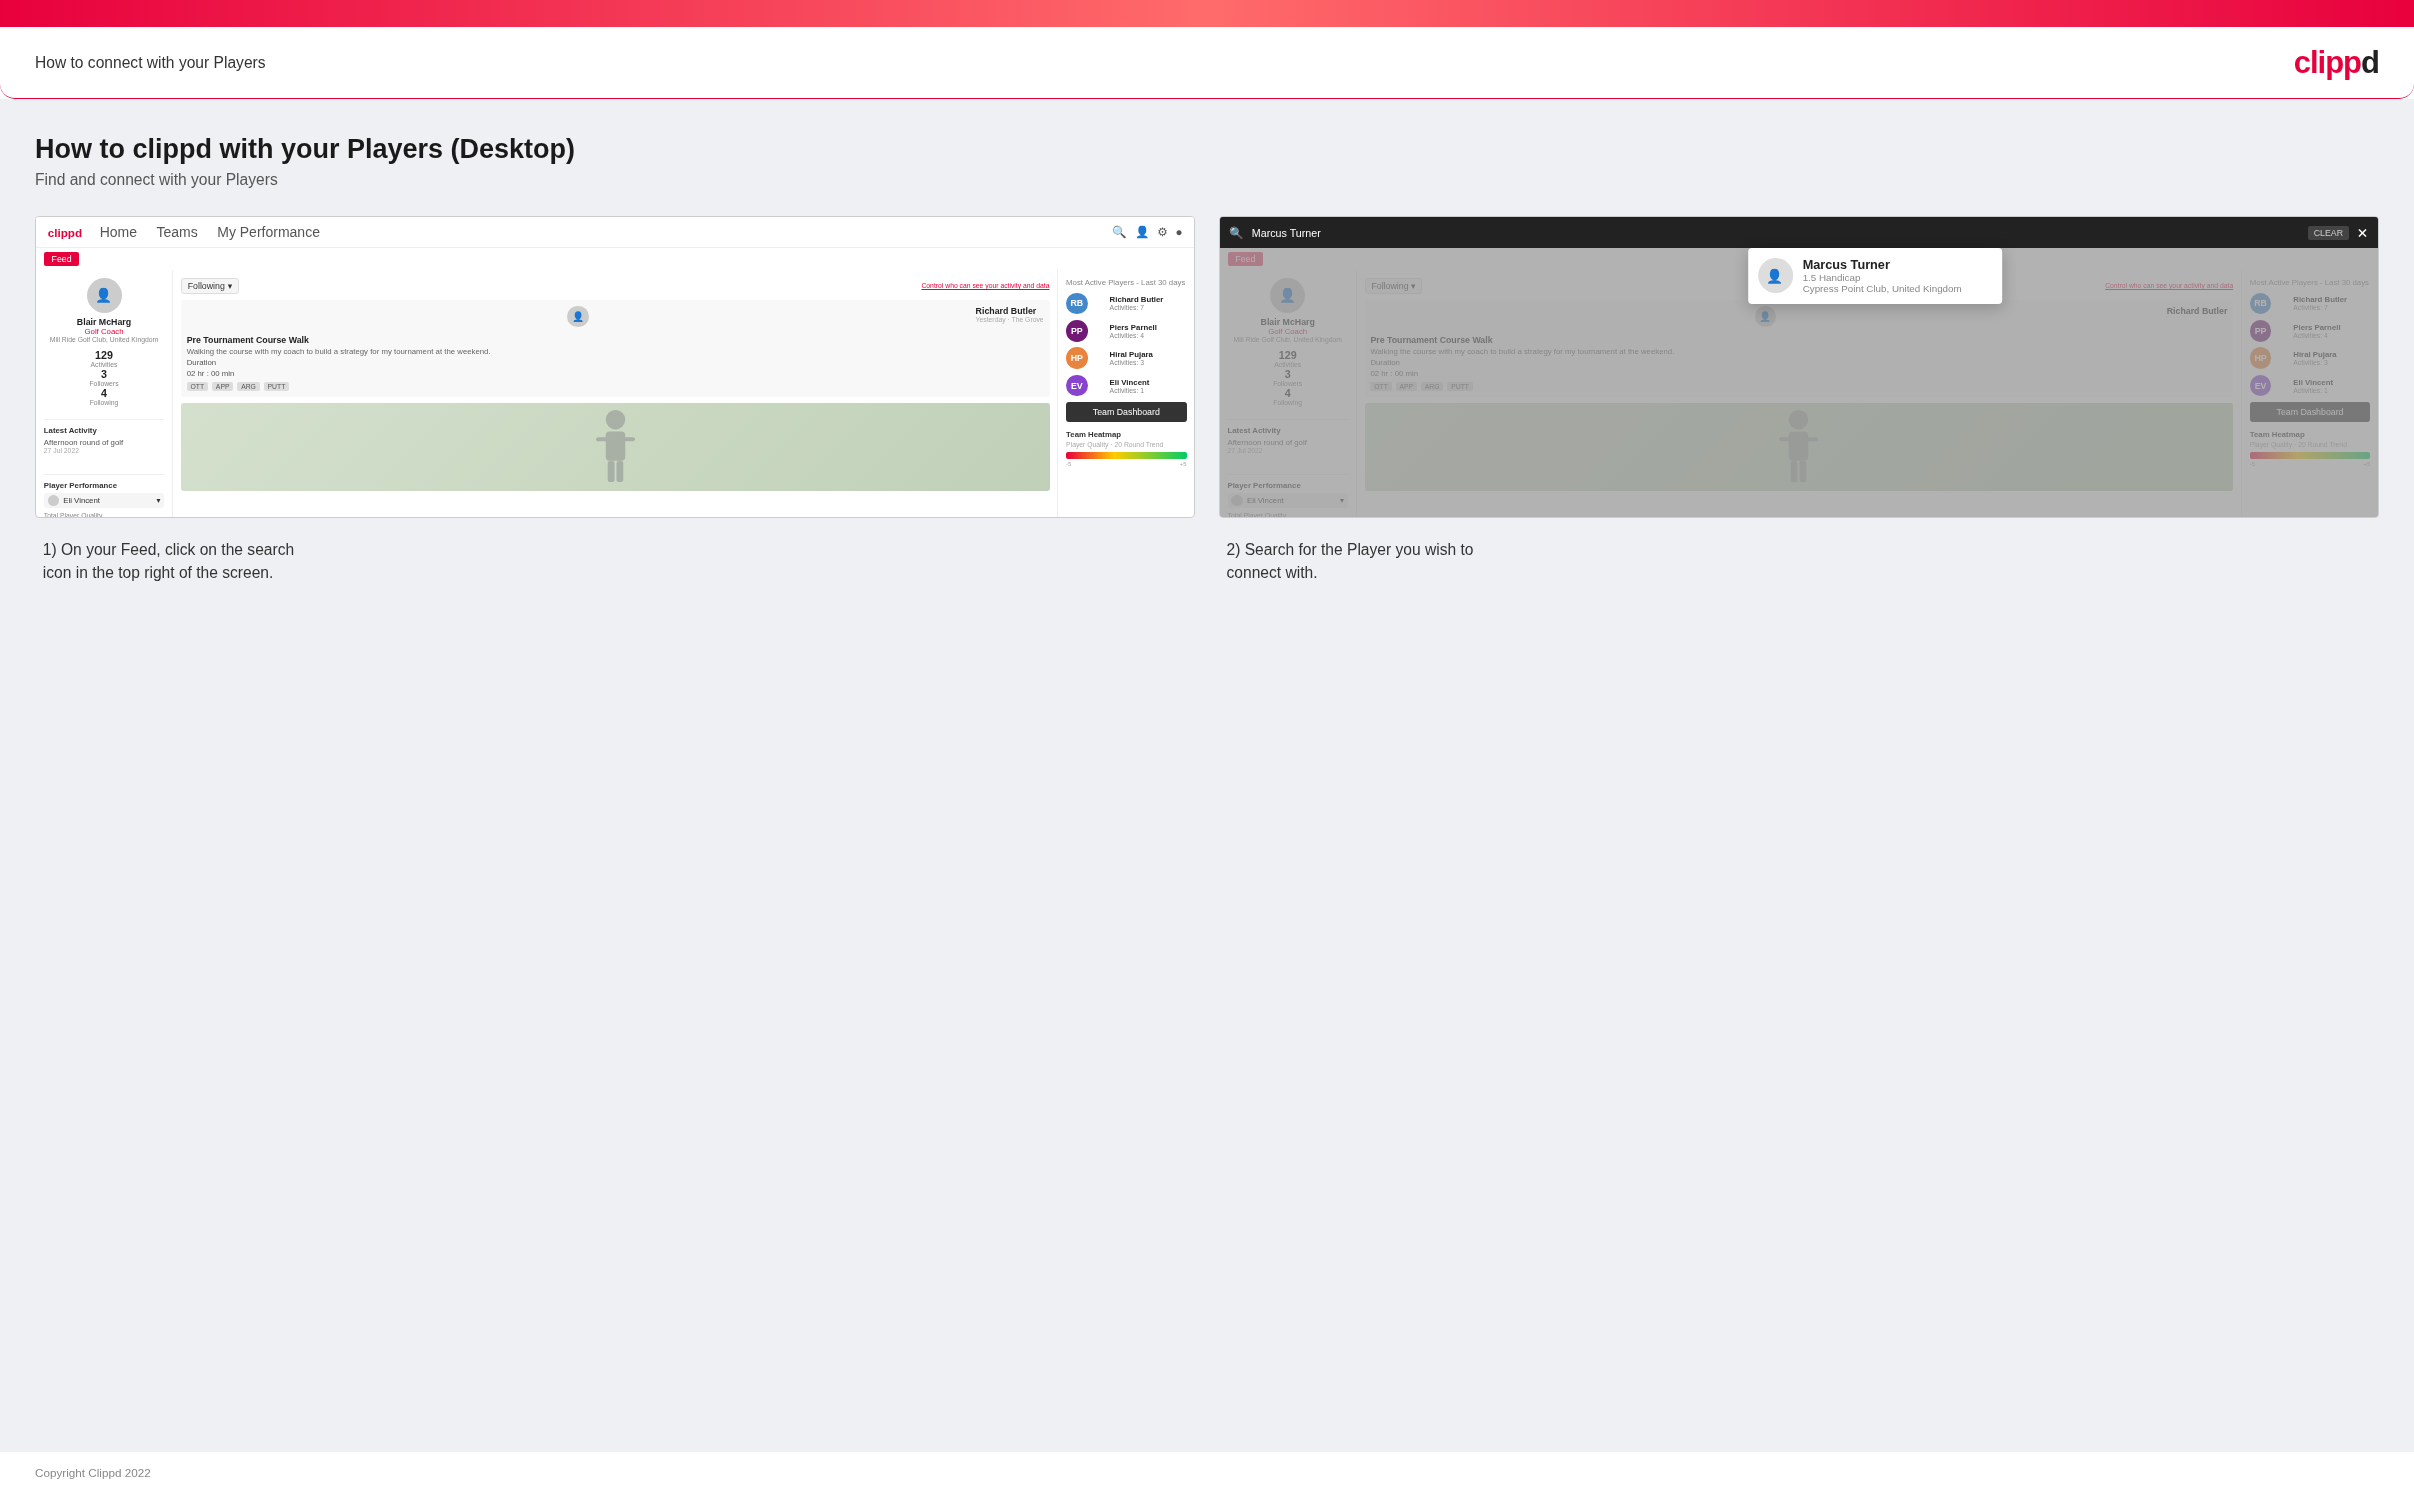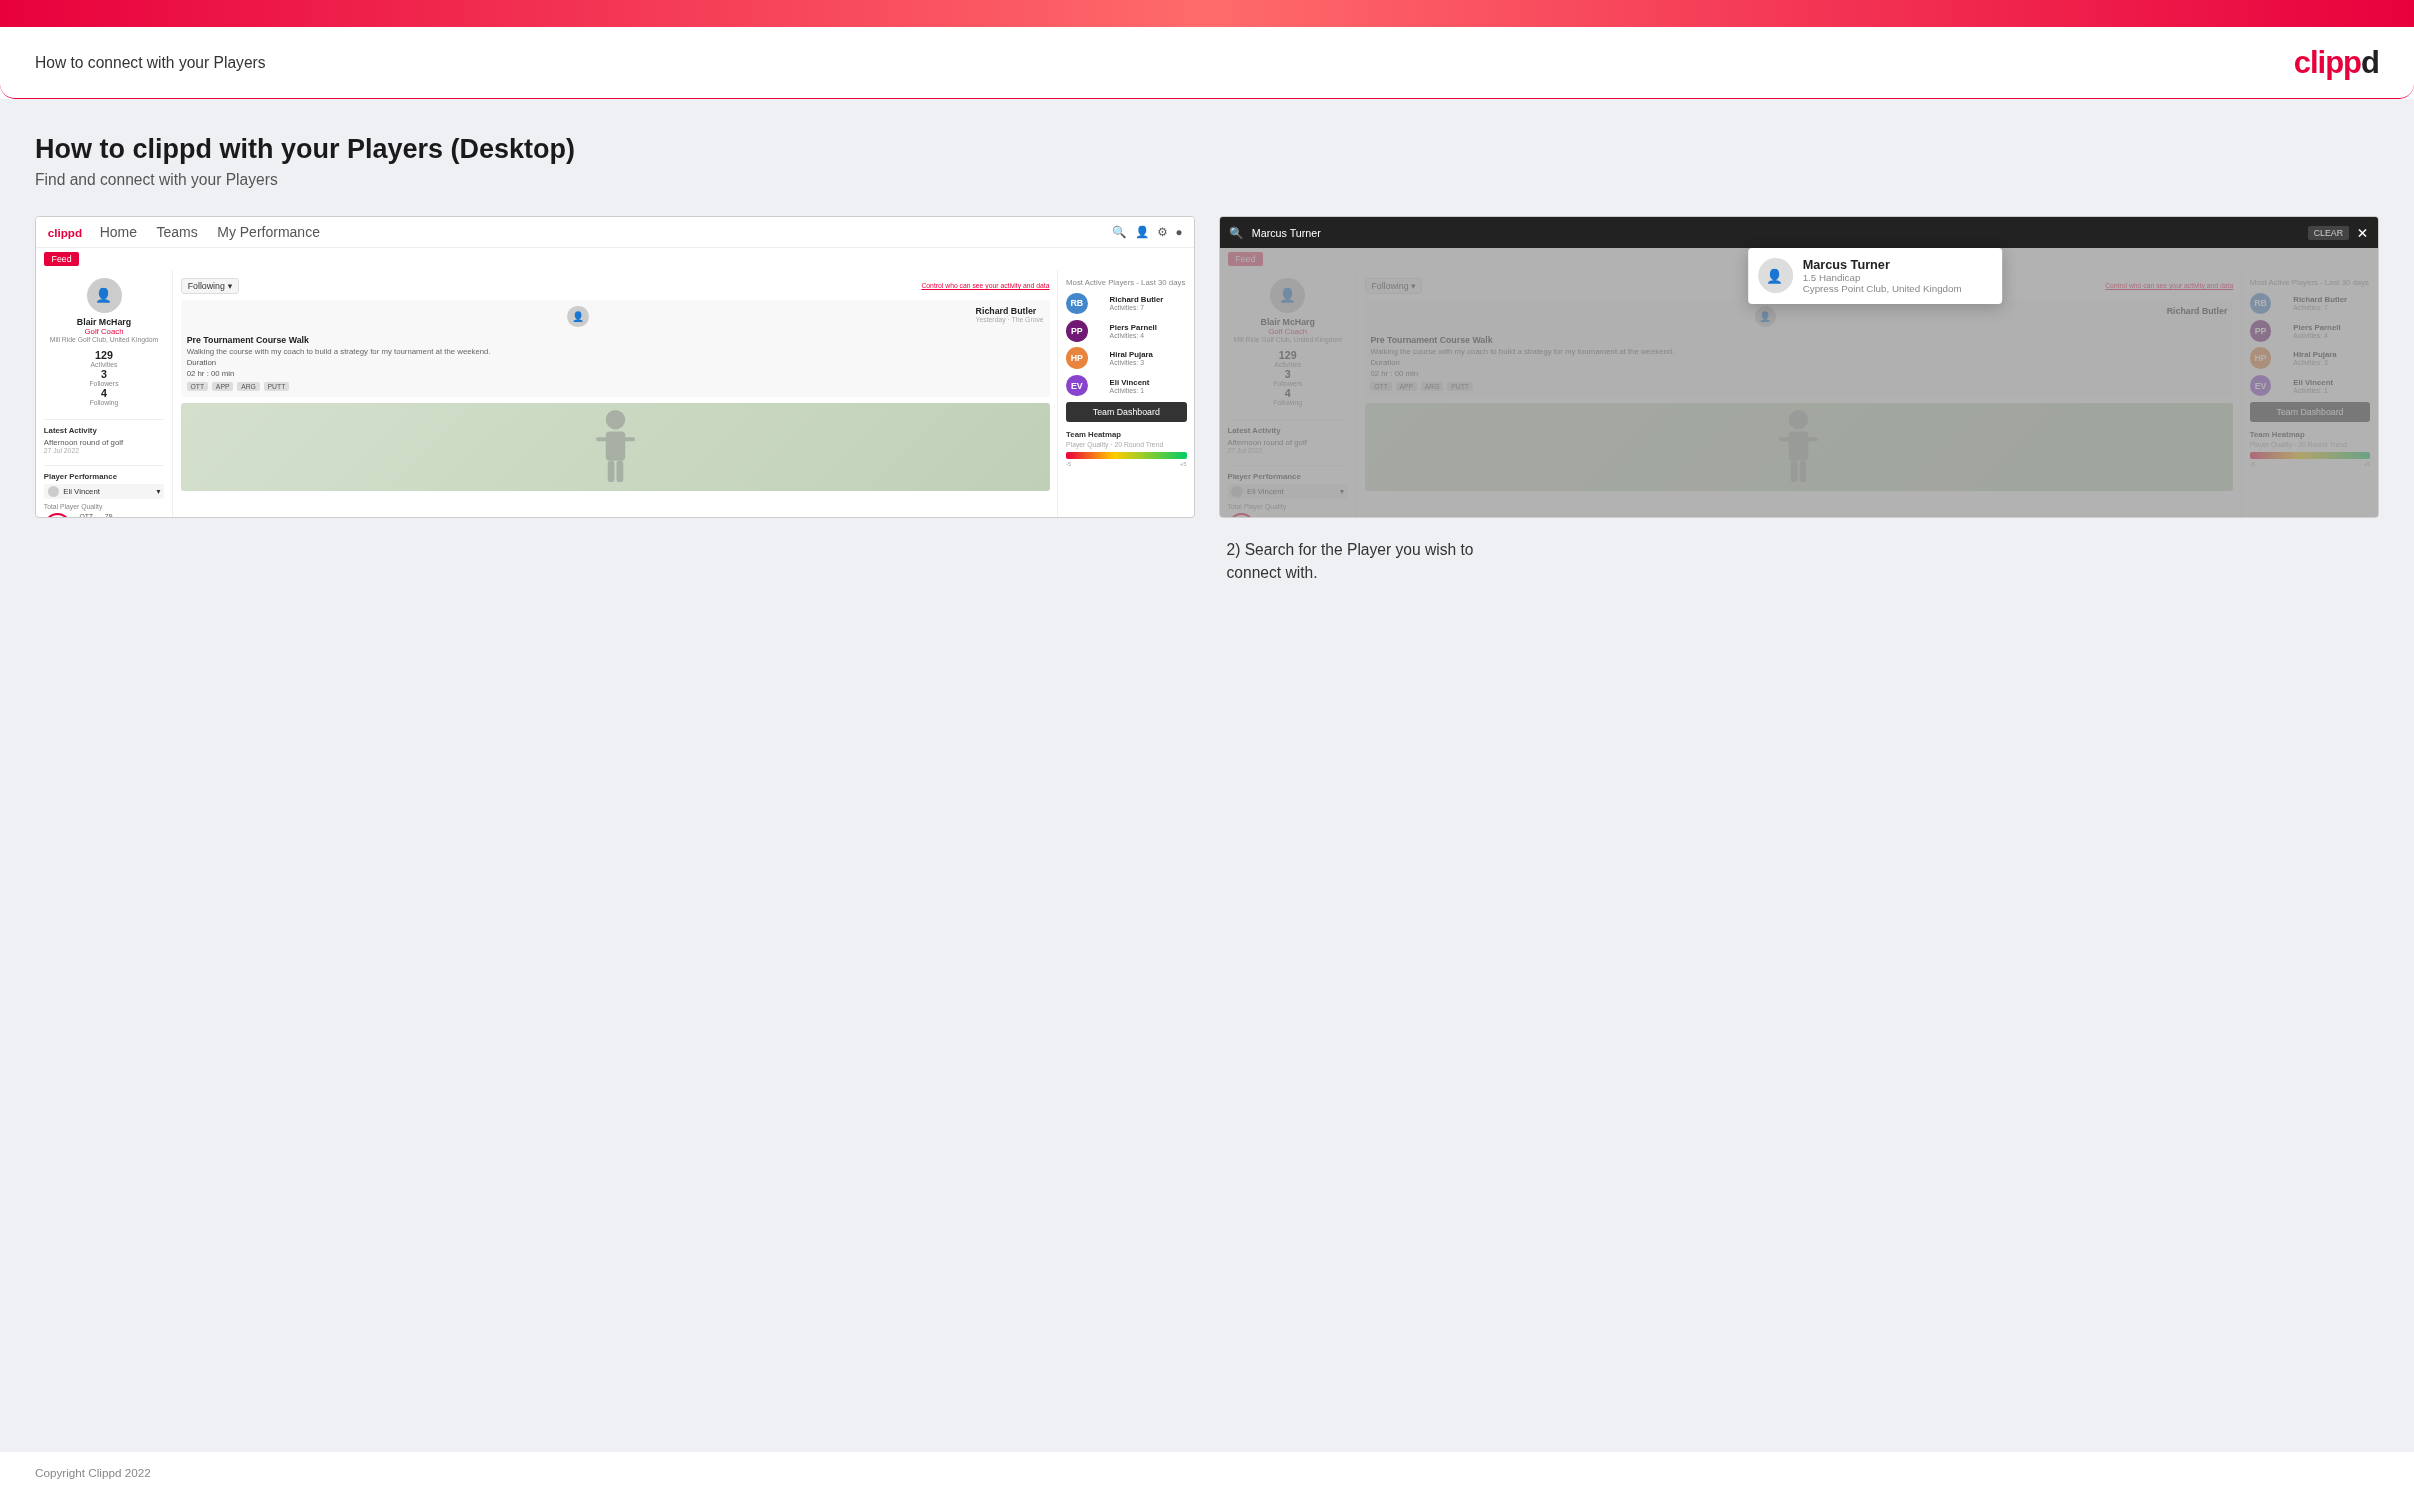--- a/index.html
+++ b/index.html
@@ -197,21 +197,21 @@
     }
     .activity-text {
       font-size: 7.8px;
       color: #555;
     }
     .activity-date {
       font-size: 6.8px;
       color: #aaa;
     }
     .player-perf-section {
-      margin-top: 11px;
+      margin-top: 20px;
       border-top: 1px solid #eee;
       padding-top: 5.9px;
     }
     .player-select {
       display: flex;
       align-items: center;
       background: #f5f5f5;
       border-radius: 2.9px;
       padding: 2px 3.9px;
       margin-bottom: 3.9px;
@@ -733,20 +733,23 @@
               <div class="heatmap-labels">
                 <span>-5</span>
                 <span>+5</span>
               </div>
             </div>
           </div>
 
         </div>
       </div>
 
+      <div class="step-desc">
+        <span>1) On your Feed, click on the search<br>icon in the top right of the screen.</span>
+      </div>
     </div>
 
     <div class="screenshot-col">
       <div class="mockup-wrapper" style="position:relative;">
 
         <div class="app-nav" style="opacity:0.5;">
           <span class="app-logo-small">clippd</span>
           <div class="nav-items">
             <span class="nav-item">Home</span>
             <span class="nav-item">Teams</span>

